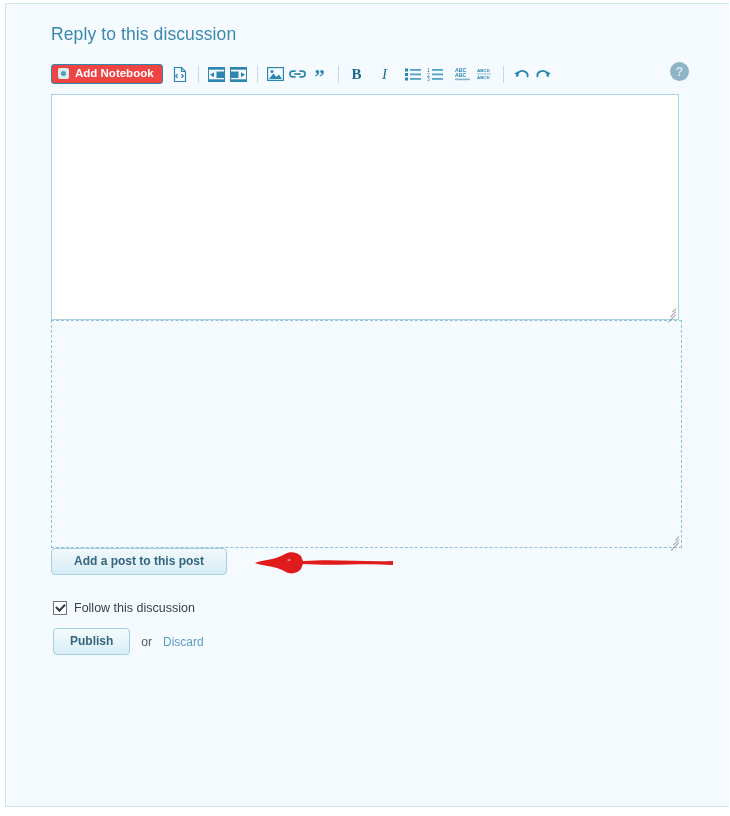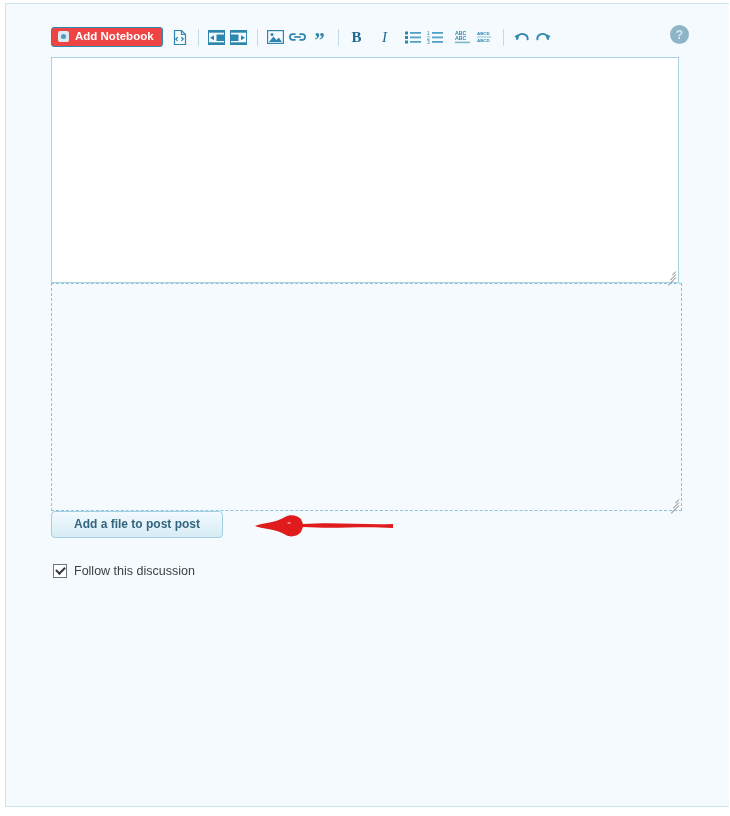--- a/index.html
+++ b/index.html
@@ -240,20 +240,21 @@
   }
   .or-text { font-size: 12px; color: #4d5b64; }
   .discard-link { font-size: 12px; color: #5ba0c0; cursor: pointer; }
 </style>
 </head>
 <body>
 
 <div class="page">
   <div class="inner">
 
+    <h2 class="section-title">Reply to this discussion</h2>
 
     <div class="toolbar">
 
       <button class="tb-btn">
         <span class="nb-dot"></span>
         <span>Add Notebook</span>
       </button>
 
       <span class="tb-gap"></span>
 
@@ -376,27 +377,32 @@
 
     <div class="preview-box">
       <div class="grip">
           <i></i>
           <i></i>
           <i></i>
         </div>
     </div>
 
     <div id="attach-row">
-      <button class="pill-btn">Add a file to post post</button>
+      <button class="pill-btn">Add a post to this post</button>
       <svg class="arrow" viewBox="0 0 160 34">
         <path d="M152 19 C120 20 96 17 62 19 L60 14 C56 10 49 9 44 12 C39 15 33 17 26 18 C20 19 16 20 14 21 C16 22 21 23 27 24 C34 25 40 27 45 30 C50 33 57 31 60 27 L62 22 C96 24 120 21 152 23 Z" fill="#e01b1b"></path>
         <path d="M46 18 C47 17 49 17 50 18 C49 19 47 19 46 18 Z" fill="#f4b6b6"></path>
       </svg>
     </div>
 
     <div class="follow-row">
       <span class="cbx"></span>
       <span class="follow-text">Follow this discussion</span>
     </div>
 
+    <div class="publish-row">
+      <button class="publish-btn">Publish</button>
+      <span class="or-text">or</span>
+      <span class="discard-link">Discard</span>
+    </div>
 
   </div>
 </div>
 
 </body></html>

